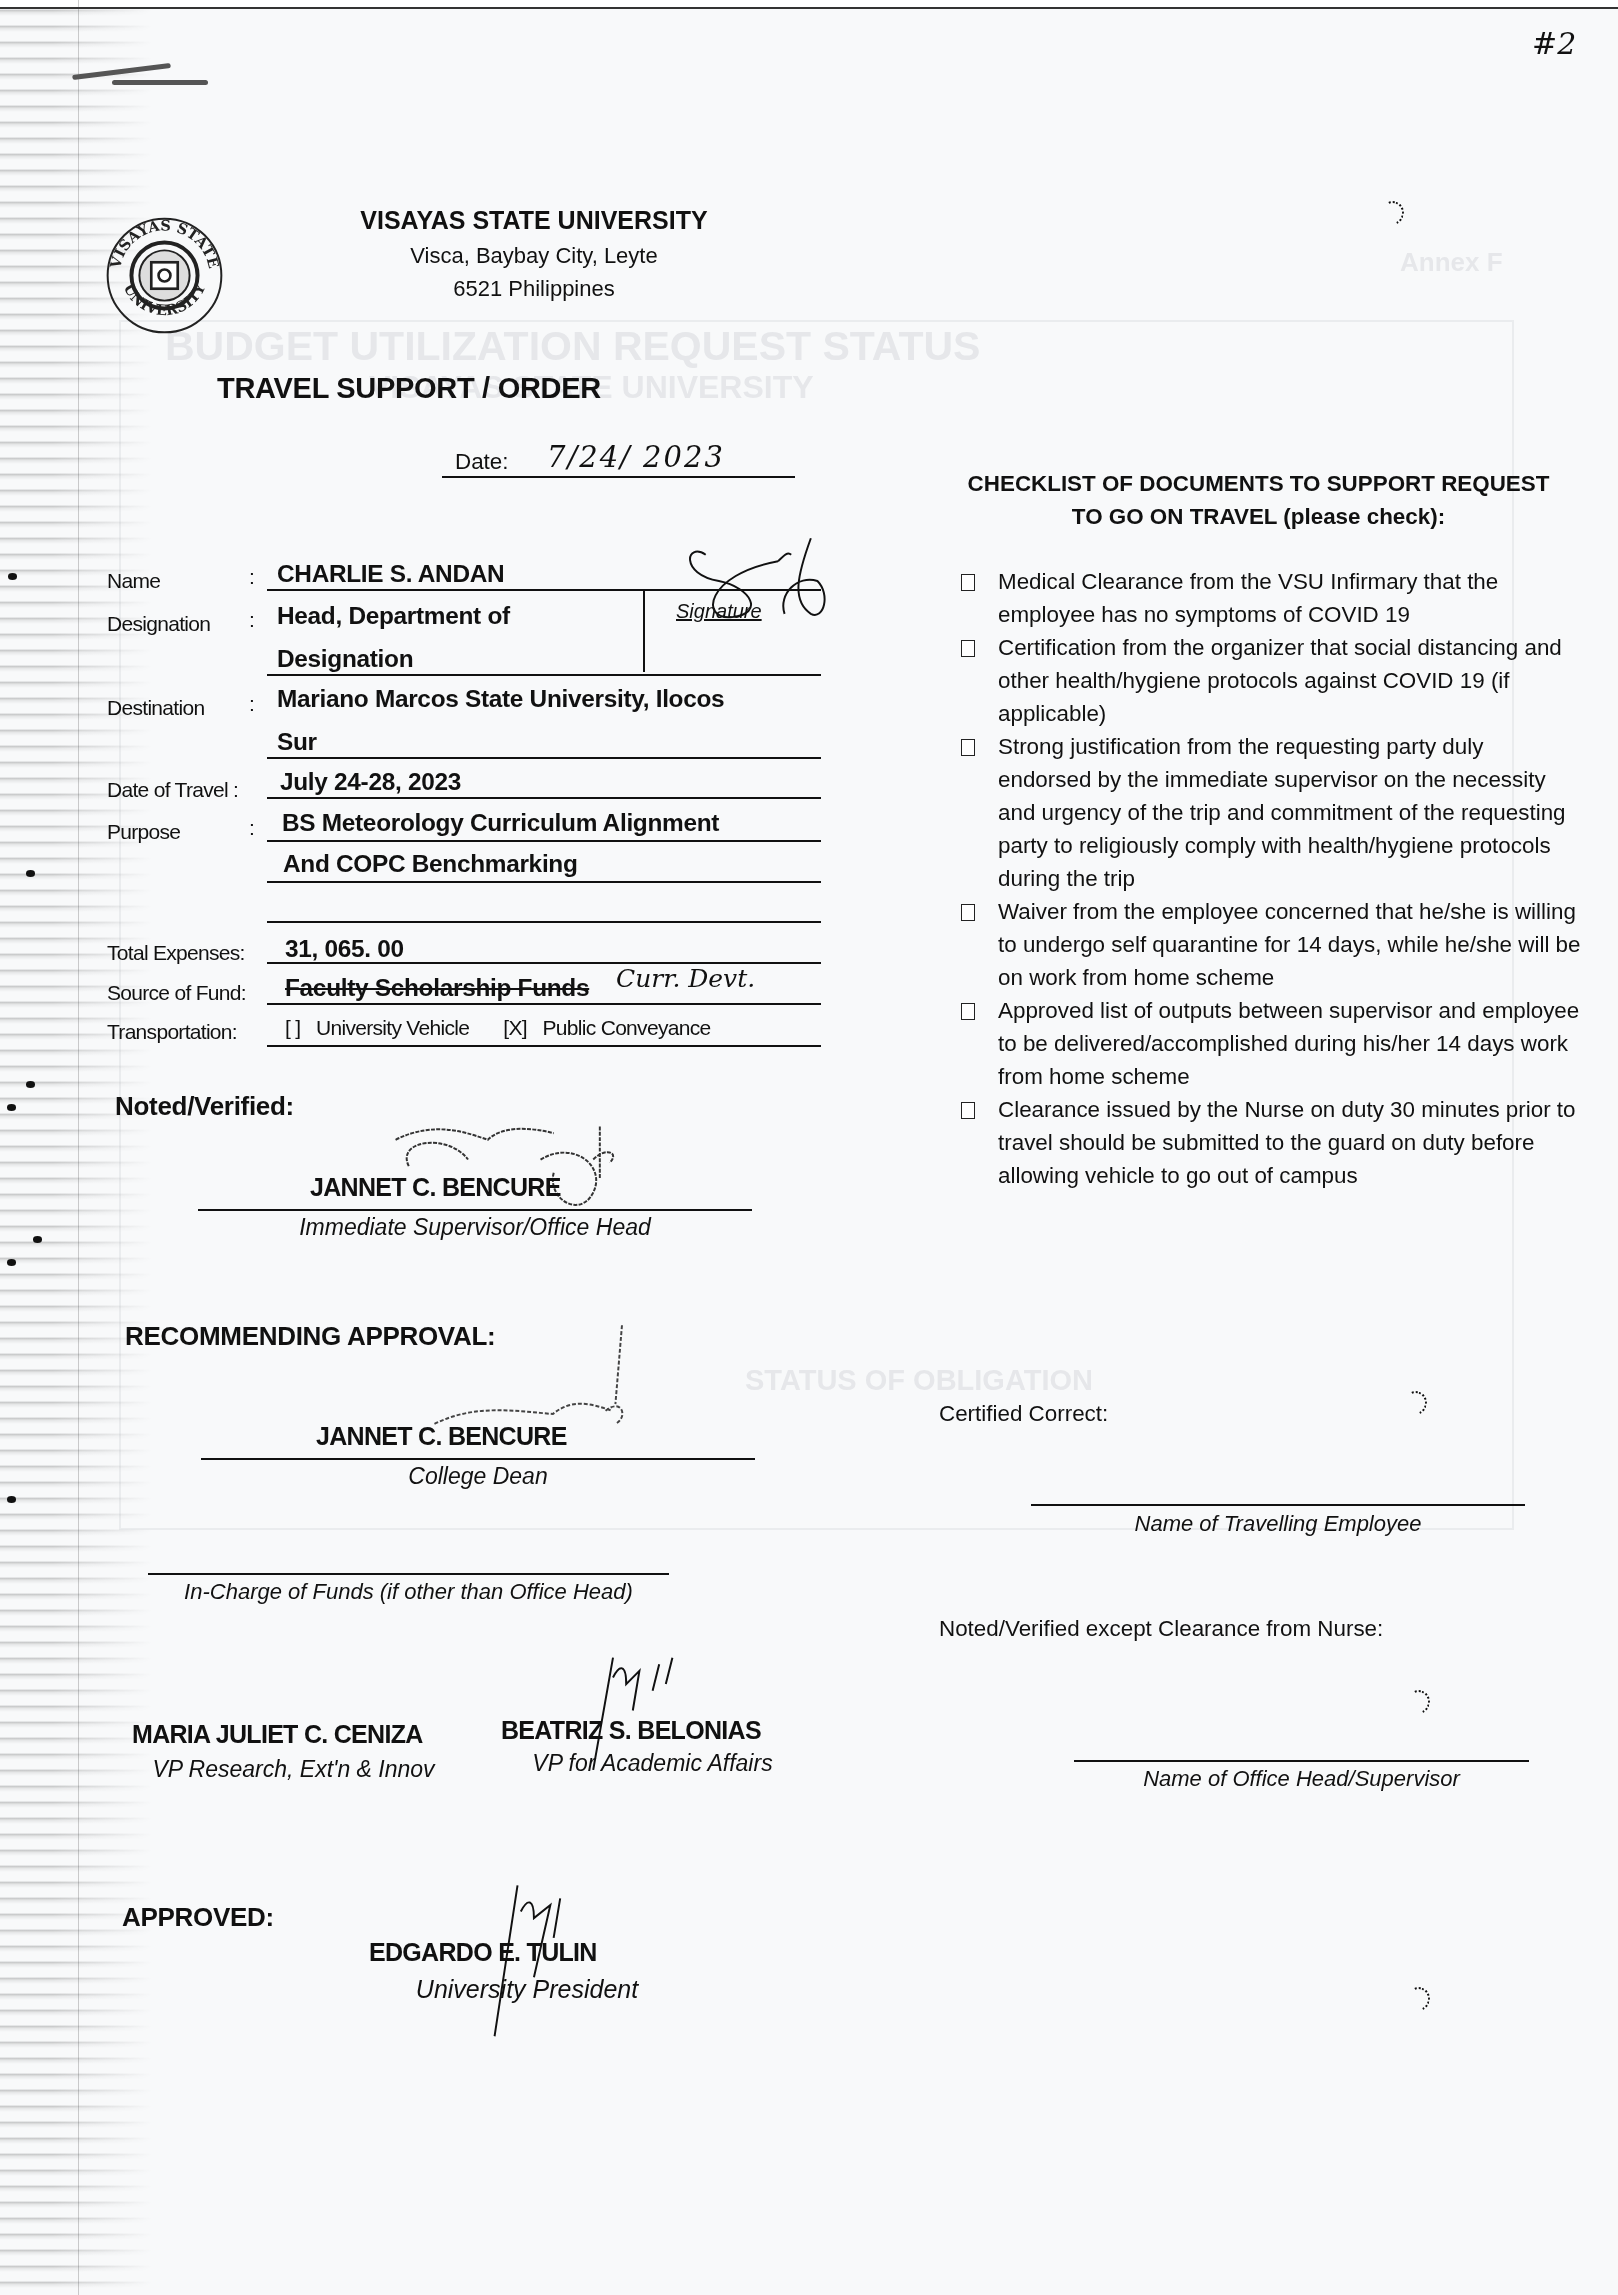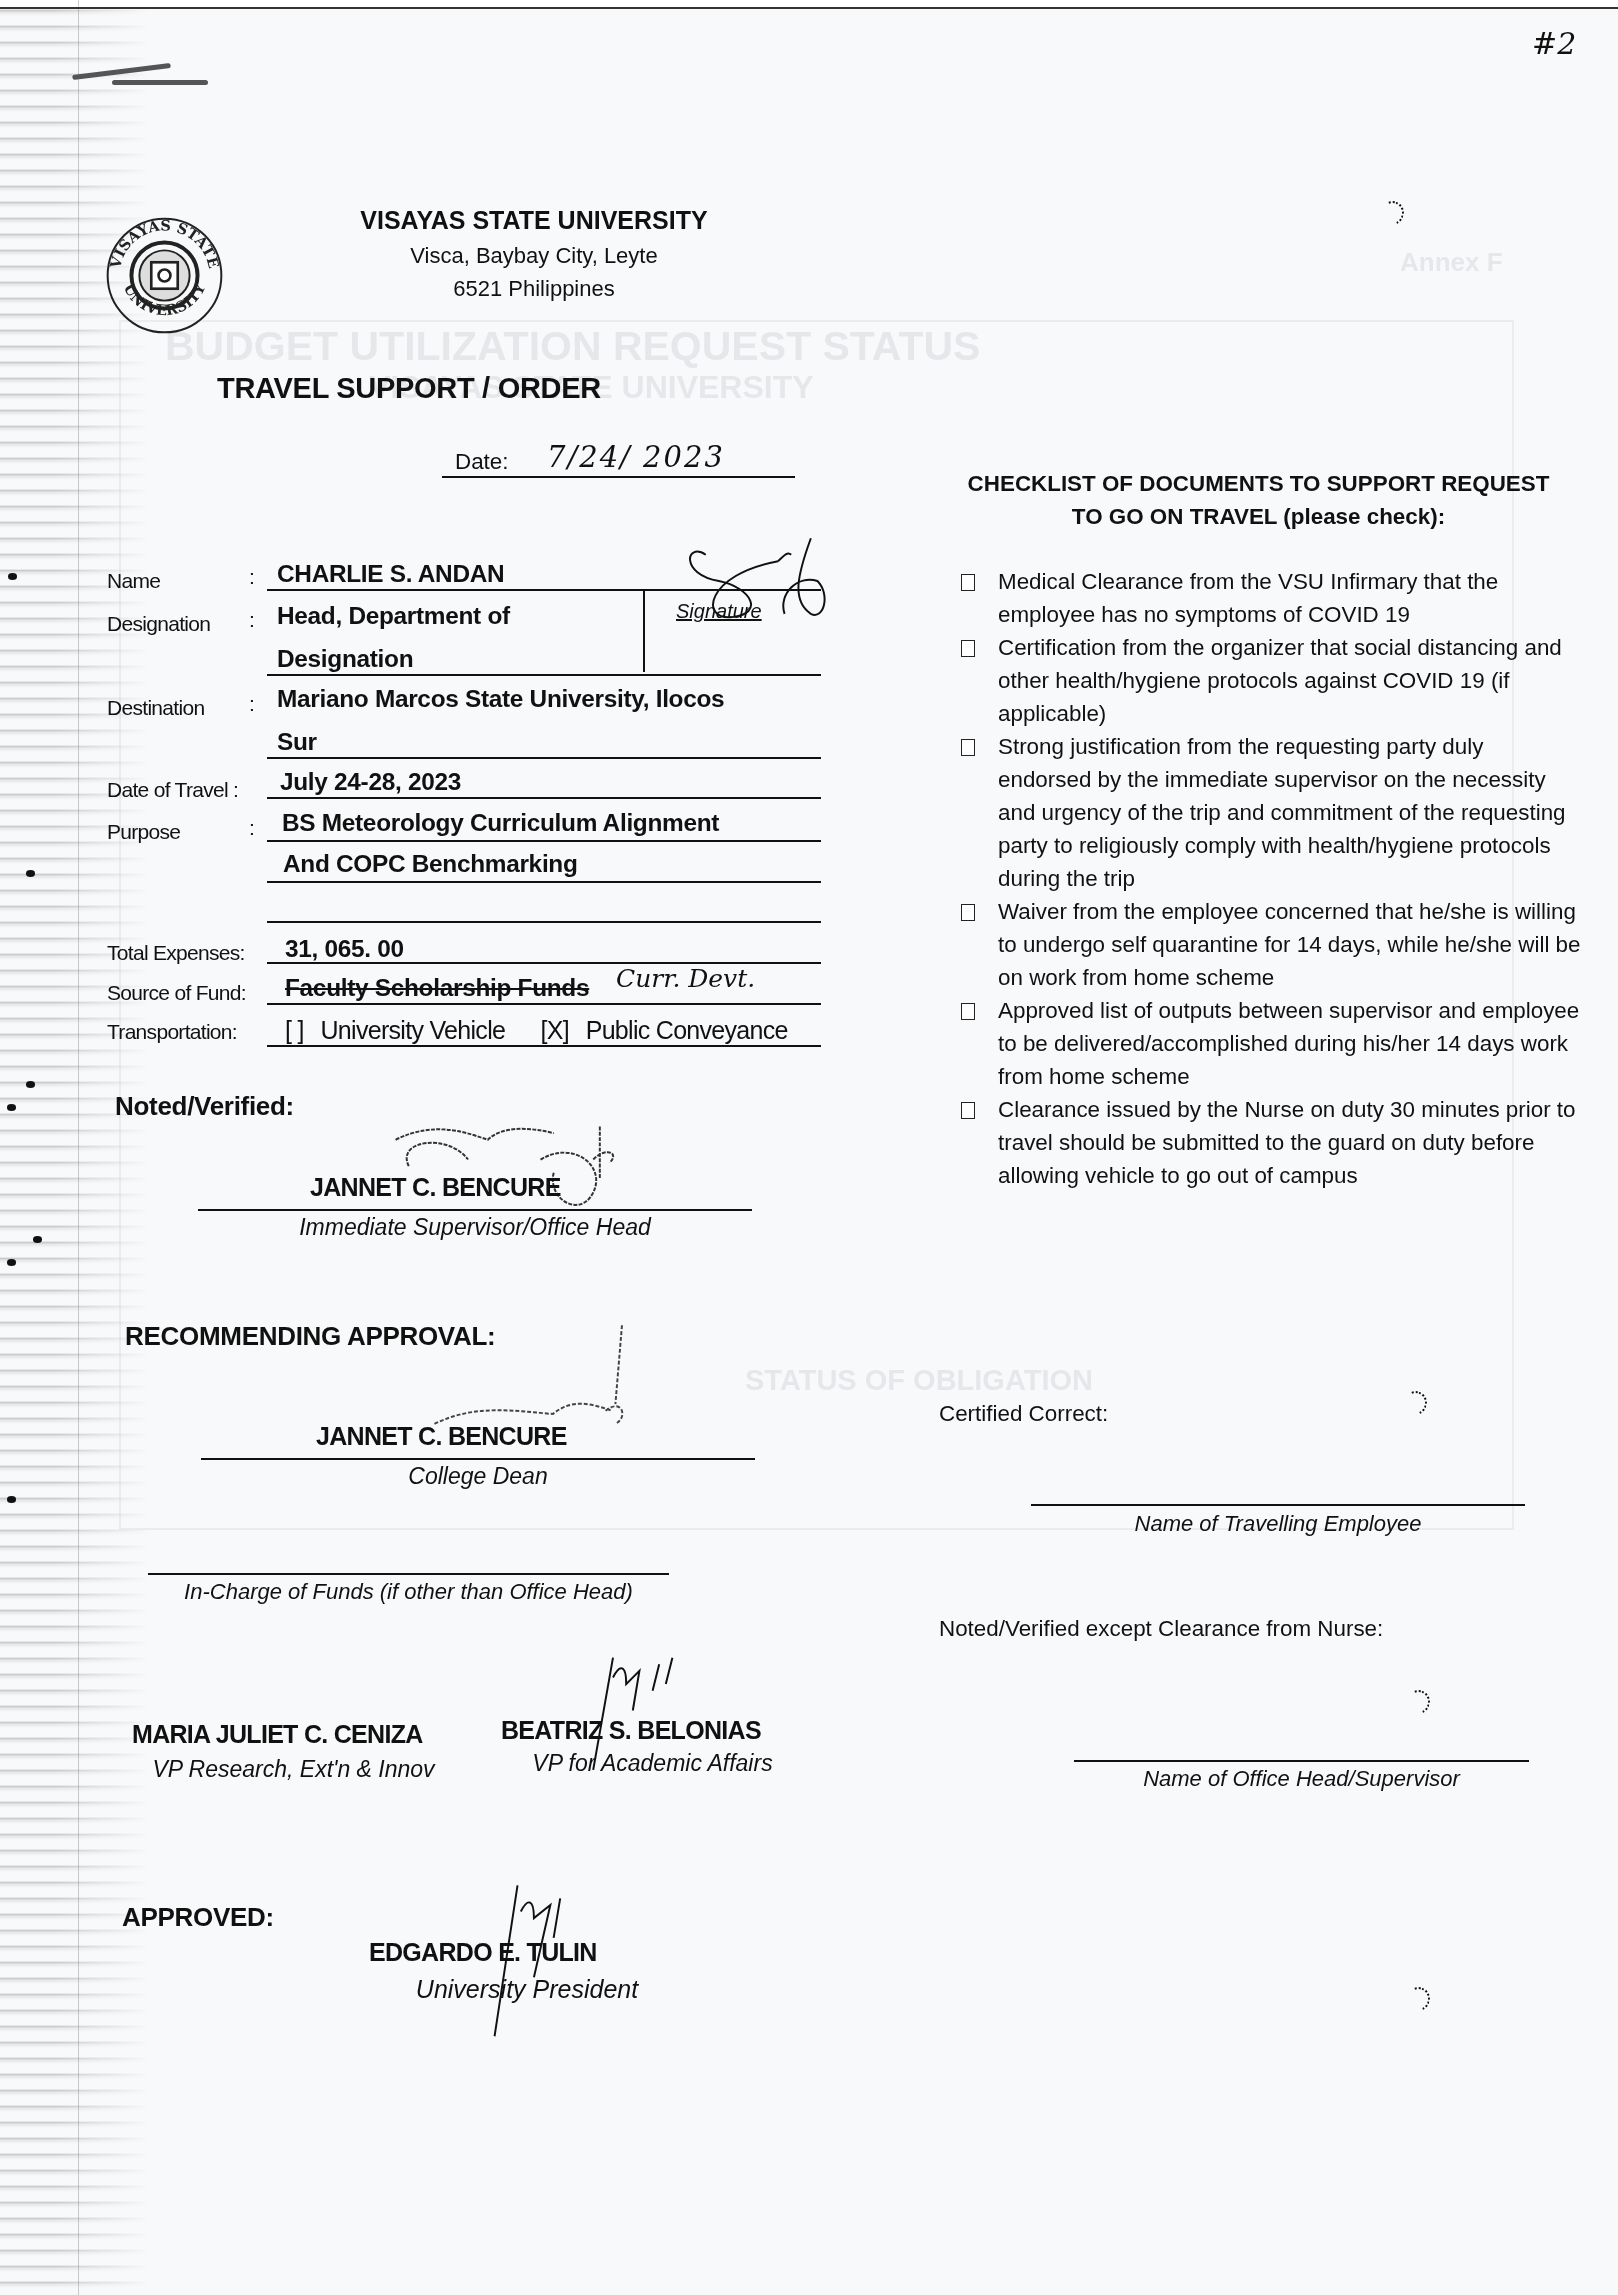--- a/index.html
+++ b/index.html
@@ -39,21 +39,21 @@
     
     .f-label { position: absolute; font-size: 21px; letter-spacing: -0.7px; }
     .f-colon { position: absolute; font-size: 21px; }
     .f-value { position: absolute; font-size: 24.4px; font-weight: bold; letter-spacing: -0.3px; white-space: nowrap; }
     .f-line { position: absolute; border-top: 2px solid #111; }
     .sig-divider { position: absolute; left: 643px; top: 589px; height: 83px; border-left: 2px solid #111; }
     .sig-caption { position: absolute; left: 676px; top: 600px; font-size: 20px; font-style: italic; text-decoration: underline; }
     .strike { text-decoration: line-through; text-decoration-thickness: 2px; }
     .handnote { position: absolute; font-family: "DejaVu Serif", serif; font-style: italic; font-size: 25px; }
 
-    .transport { position: absolute; left: 285px; top: 1016px; font-size: 25px; letter-spacing: -0.7px; white-space: nowrap; }
+    .transport { position: absolute; left: 285px; top: 1016px; font-size: 21px; letter-spacing: -0.7px; white-space: nowrap; }
     .transport span { margin-right: 10.5px; }
 
     
     .section-h { position: absolute; font-size: 26px; font-weight: bold; letter-spacing: -0.3px; }
     .signer-name { position: absolute; font-size: 25px; font-weight: bold; white-space: nowrap; letter-spacing: -0.7px; }
     .signer-role { position: absolute; font-size: 23px; font-style: italic; text-align: center; white-space: nowrap; }
     .sign-line { position: absolute; border-top: 2px solid #111; }
     .scribble { position: absolute; }
 
     

